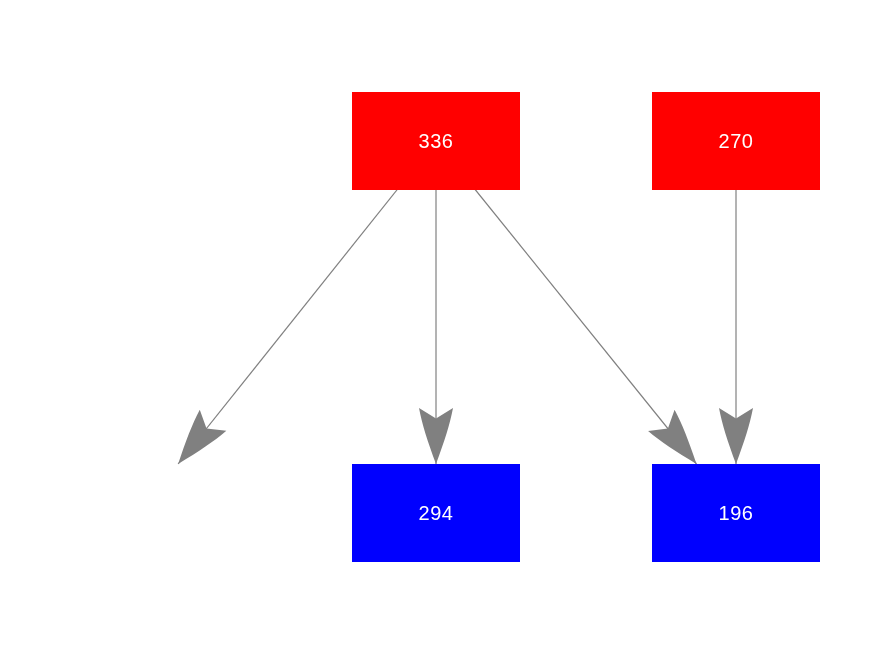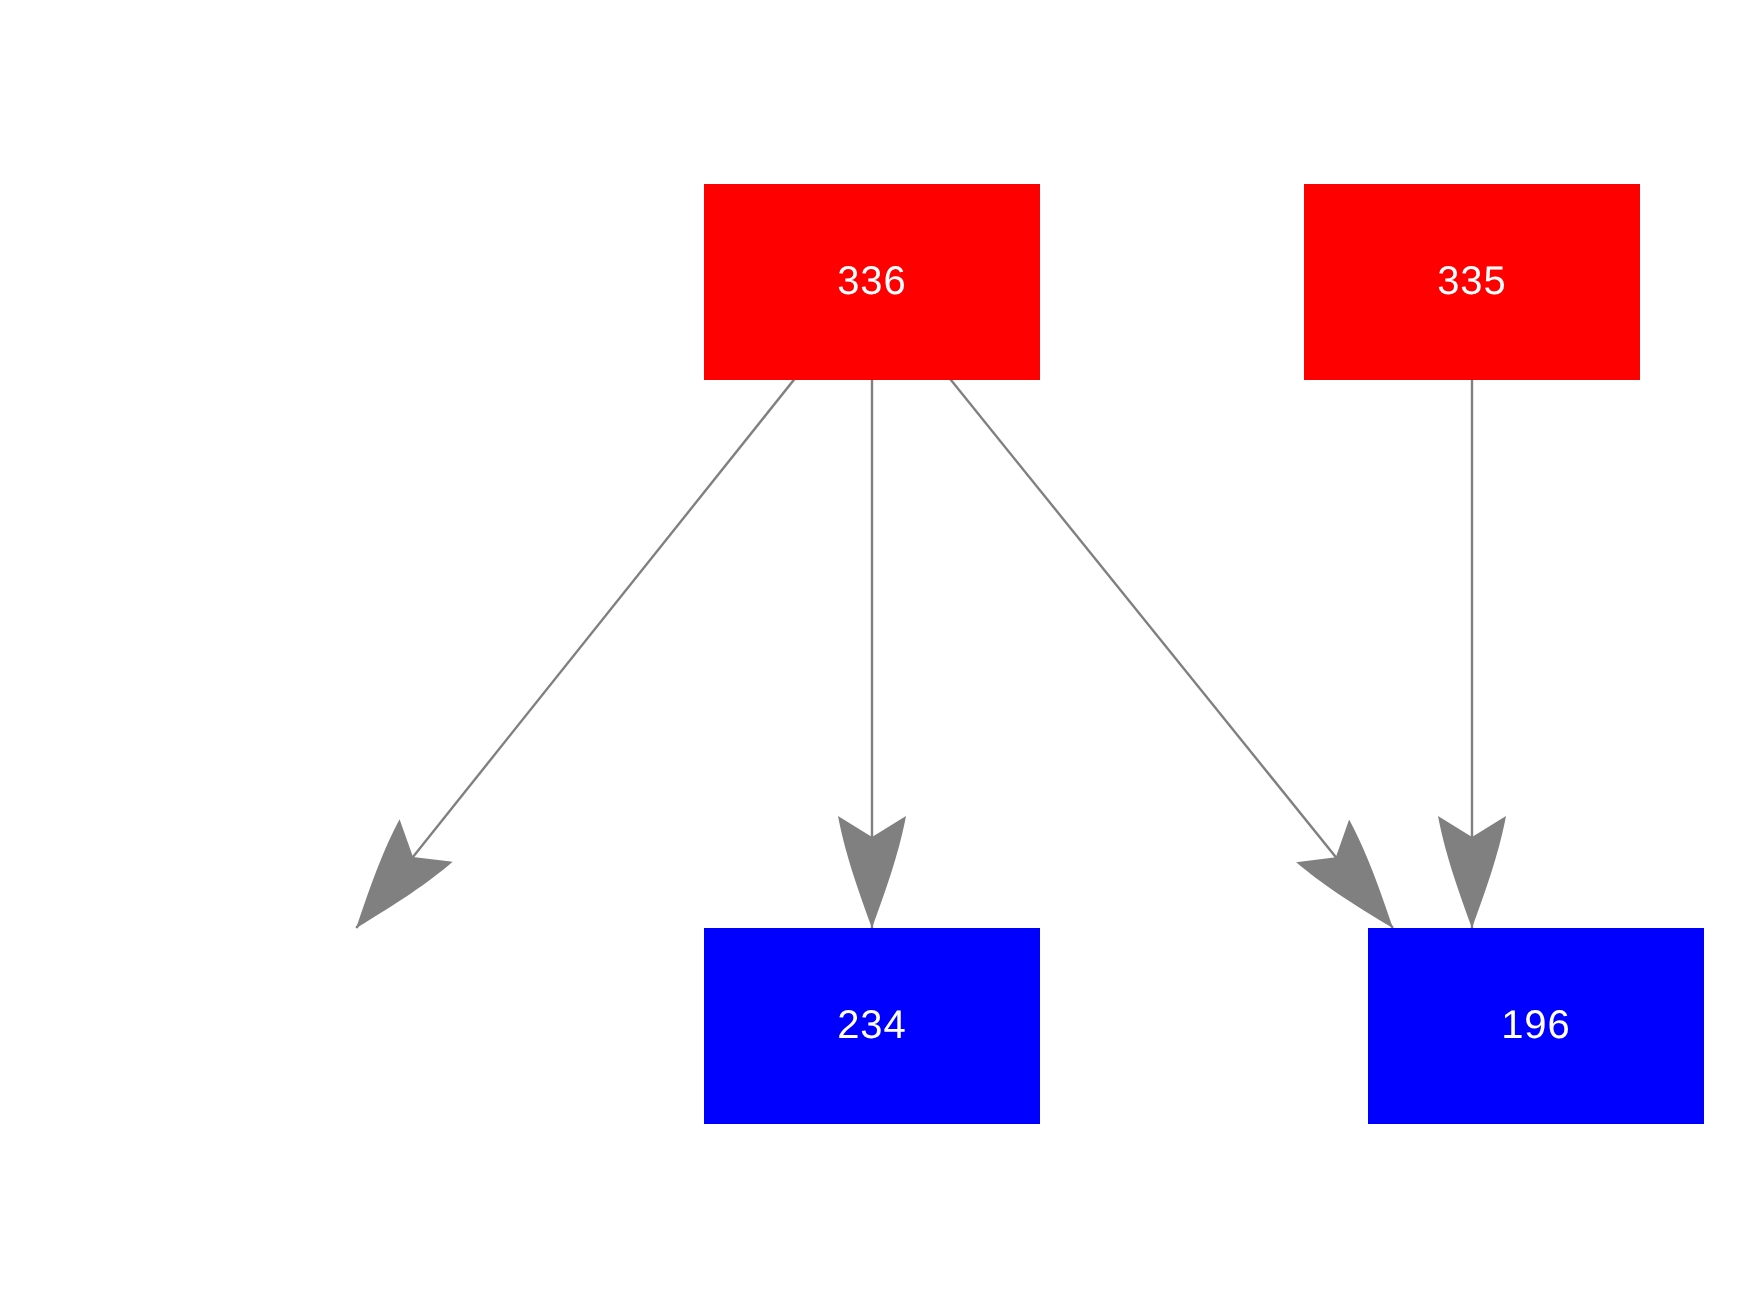--- a/index.html
+++ b/index.html
@@ -45,22 +45,22 @@
         <line x1="436" y1="141" x2="436" y2="464" stroke="#808080" stroke-width="1.2" marker-end="url(#arrowhead)"></line>
         <line x1="436" y1="141" x2="696.483870967742" y2="464" stroke="#808080" stroke-width="1.2" marker-end="url(#arrowhead)"></line>
         <line x1="736" y1="141" x2="736" y2="464" stroke="#808080" stroke-width="1.2" marker-end="url(#arrowhead)"></line>
       </g>
   </svg>
 
   <div class="node" style="left: 352px; top: 92px; width: 168px; height: 98px; background: rgb(255, 0, 0); color: rgb(255, 255, 255);">
     <span class="node-label">336</span>
   </div>
   <div class="node" style="left: 652px; top: 92px; width: 168px; height: 98px; background: rgb(255, 0, 0); color: rgb(255, 255, 255);">
-    <span class="node-label">335</span>
+    <span class="node-label">270</span>
   </div>
   <div class="node" style="left: 352px; top: 464px; width: 168px; height: 98px; background: rgb(0, 0, 255); color: rgb(255, 255, 255);">
-    <span class="node-label">234</span>
+    <span class="node-label">294</span>
   </div>
-  <div class="node" style="left: 652px; top: 464px; width: 168px; height: 98px; background: rgb(0, 0, 255); color: rgb(255, 255, 255); margin-left: 32px;">
+  <div class="node" style="left: 652px; top: 464px; width: 168px; height: 98px; background: rgb(0, 0, 255); color: rgb(255, 255, 255);">
     <span class="node-label">196</span>
   </div>
 
 </div>
 
 </body></html>

